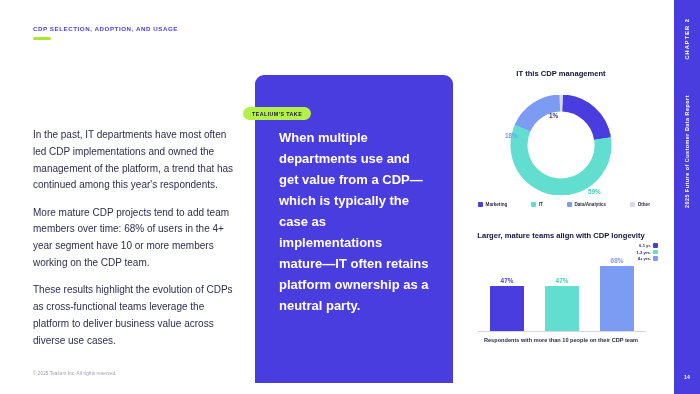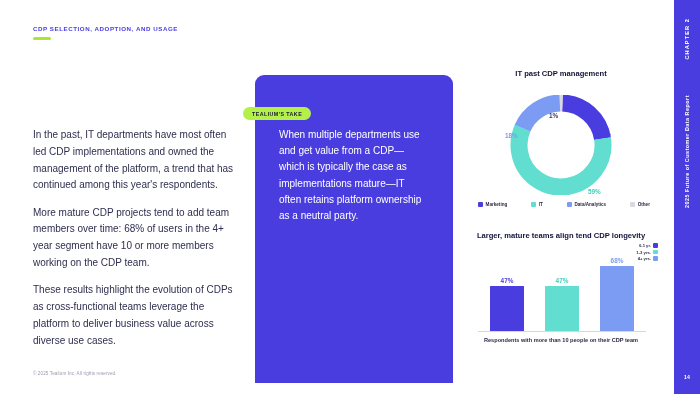--- a/index.html
+++ b/index.html
@@ -104,24 +104,24 @@
     letter-spacing: 0.45px;
     padding: 3.6px 9px;
     border-radius: 20px;
     white-space: nowrap;
   }
   .callout-text {
     position: absolute;
     left: 279px;
     top: 127px;
     width: 150px;
-    font-size: 10px;
+    font-size: 13px;
     line-height: 1.62;
     color: #ffffff;
-    font-weight: 400;
+    font-weight: 700;
   }
 
   .chart-title {
     position: absolute;
     text-align: center;
     font-weight: 700;
     color: #12123a;
   }
   #donut-title {
     left: 468px;
@@ -312,21 +312,21 @@
     <p>More mature CDP projects tend to add team members over time: 68% of users in the 4+ year segment have 10 or more members working on the CDP team.</p>
     <p>These results highlight the evolution of CDPs as cross-functional teams leverage the platform to deliver business value across diverse use cases.</p>
   </div>
 
   <div class="footer-note">© 2025 Tealium Inc. All rights reserved.</div>
 
   <div class="callout"></div>
   <div class="callout-badge">TEALIUM'S TAKE</div>
   <div class="callout-text">When multiple departments use and get value from a CDP—which is typically the case as implementations mature—IT often retains platform ownership as a neutral party.</div>
 
-  <div class="chart-title" id="donut-title">IT past CDP management</div>
+  <div class="chart-title" id="donut-title">IT this CDP management</div>
 
   <div class="donut-wrap">
     <svg class="donut-svg" width="132" height="100" viewBox="0 0 132 100">
       <g transform="translate(66,50)">
 
         <circle r="42" fill="none" stroke="#4a3de0" stroke-width="17" stroke-dasharray="58.06 205.83" transform="rotate(-88)"></circle>
 
         <circle r="42" fill="none" stroke="#62ded0" stroke-width="17" stroke-dasharray="155.69 108.20" transform="rotate(-88) rotate(79.2)"></circle>
 
         <circle r="42" fill="none" stroke="#7c9bf2" stroke-width="17" stroke-dasharray="47.50 216.39" transform="rotate(-88) rotate(291.6)"></circle>
@@ -353,21 +353,21 @@
     <div class="legend-item">
       <span class="legend-swatch" style="background:#7c9bf2"></span>
       <span class="legend-label">Data/Analytics</span>
     </div>
     <div class="legend-item">
       <span class="legend-swatch" style="background:#d9d9e3"></span>
       <span class="legend-label">Other</span>
     </div>
   </div>
 
-  <div class="chart-title" id="bar-title">Larger, mature teams align tend CDP longevity</div>
+  <div class="chart-title" id="bar-title">Larger, mature teams align with CDP longevity</div>
 
   <div class="bar-legend">
     <div class="bar-legend-item">
       <span class="bar-legend-label">0-1 yr.</span>
       <span class="bar-legend-swatch" style="background:#4a3de0"></span>
     </div>
     <div class="bar-legend-item">
       <span class="bar-legend-label">1-3 yrs.</span>
       <span class="bar-legend-swatch" style="background:#62ded0"></span>
     </div>

